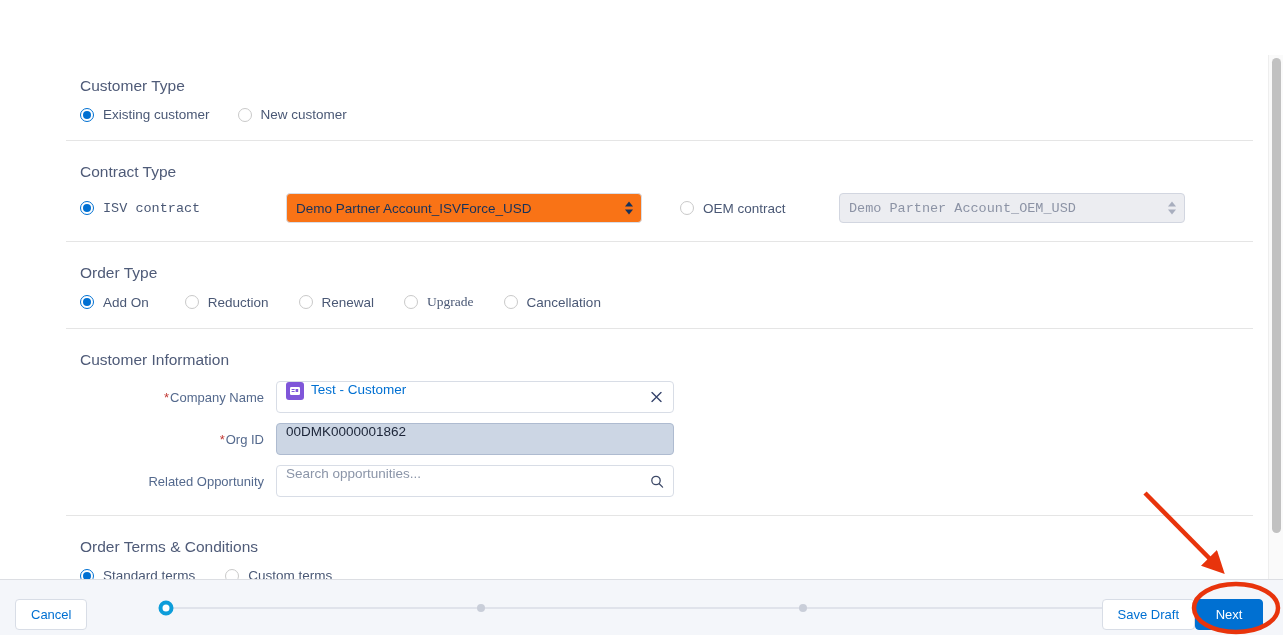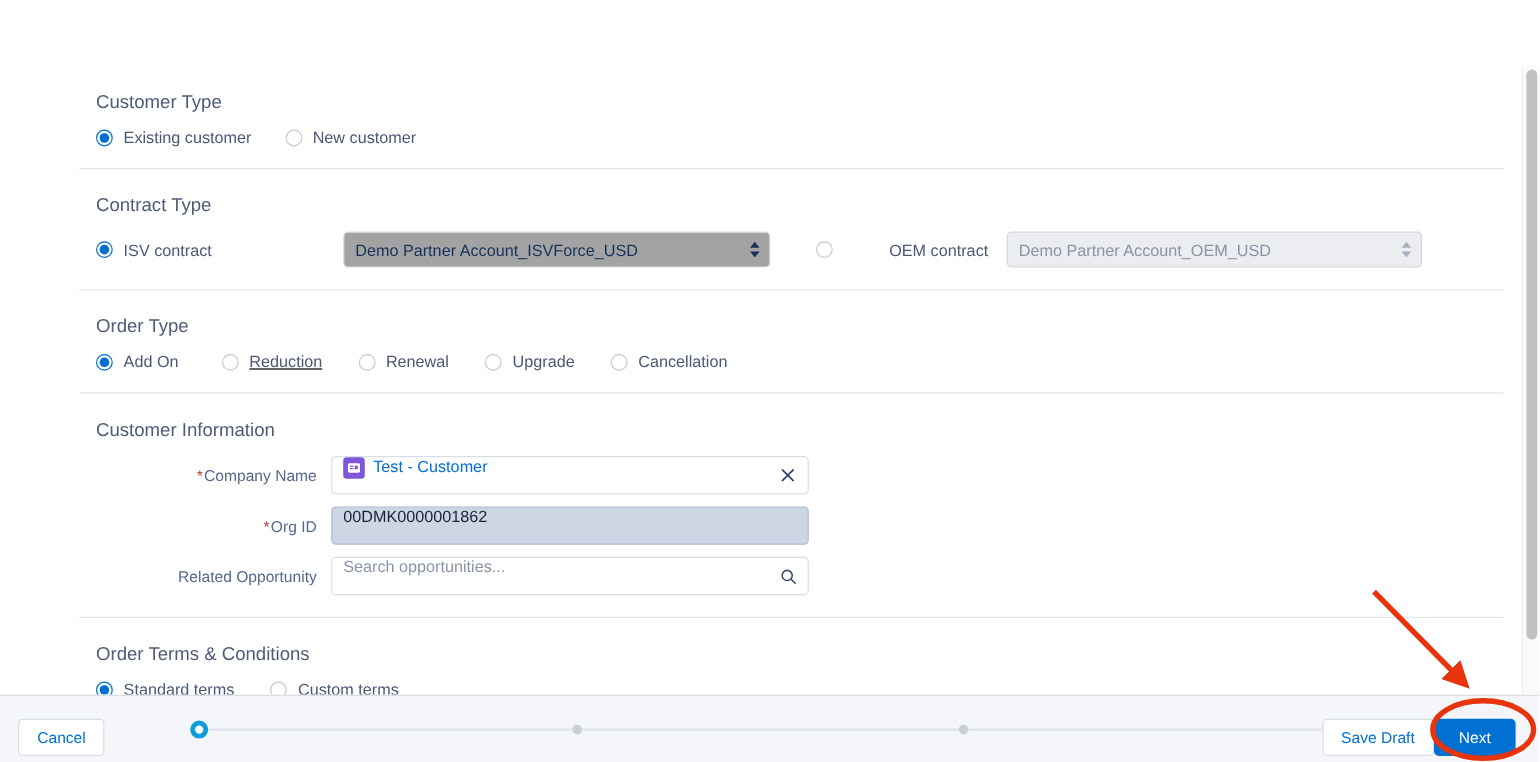--- a/index.html
+++ b/index.html
@@ -106,29 +106,29 @@
     align-items: center;
     margin-left: 14px;
   }
   .contract-cell { display: flex; align-items: center; }
 
   .select-box {
     position: relative;
     height: 30px;
     border: 1px solid #d8dde6;
     border-radius: 4px;
-    background: #a3a3a3;
+    background: #f97316;
     display: flex;
     align-items: center;
     padding: 0 26px 0 9px;
     font-size: 13.5px;
     color: #16325c;
   }
   .select-box.w1 { width: 356px; }
-  .select-box.w2 { width: 346px; }
+  .select-box.w2 { width: 346px; font-family: Liberation Mono, monospace; }
   .select-box.disabled {
     background: #ecedf1;
     border-color: #d2d6e0;
     color: #8c93a5;
   }
   .spin {
     position: absolute;
     right: 8px; top: 50%;
     transform: translateY(-50%);
     display: flex; flex-direction: column;
@@ -321,35 +321,35 @@
           <div class="radio">
             <span class="dot"></span>
             <span class="radio-label">New customer</span>
           </div>
         </div>
       </div>
 
       <div class="section">
         <div class="section-title">Contract Type</div>
         <div class="contract-row">
-          <div class="contract-cell" style="width:206px;">
+          <div class="contract-cell" style="width:206px;font-family:Liberation Mono, monospace;">
             <div class="radio" style="margin-right:0;">
               <span class="dot on"></span>
               <span class="radio-label">ISV contract</span>
             </div>
           </div>
           <div class="select-box w1">
             <span>Demo Partner Account_ISVForce_USD</span>
             <span class="spin">
                 <i class="up"></i>
                 <i class="down"></i>
               </span>
           </div>
           <div class="contract-cell" style="width:197px; padding-left:38px;">
-            <div class="radio" style="margin-right:0;gap:38px;">
+            <div class="radio" style="margin-right:0;">
               <span class="dot"></span>
               <span class="radio-label">OEM contract</span>
             </div>
           </div>
           <div class="select-box w2 disabled">
             <span>Demo Partner Account_OEM_USD</span>
             <span class="spin">
                 <i class="up"></i>
                 <i class="down"></i>
               </span>
@@ -357,29 +357,29 @@
         </div>
       </div>
 
       <div class="section">
         <div class="section-title">Order Type</div>
         <div class="radio-row">
           <div class="radio" style="margin-right:36px;">
             <span class="dot on"></span>
             <span class="radio-label">Add On</span>
           </div>
-          <div class="radio" style="margin-right:30px;text-decoration:underline;">
+          <div class="radio" style="margin-right:30px;">
             <span class="dot"></span>
             <span class="radio-label">Reduction</span>
           </div>
           <div class="radio" style="margin-right:30px;">
             <span class="dot"></span>
             <span class="radio-label">Renewal</span>
           </div>
-          <div class="radio" style="margin-right:30px;">
+          <div class="radio" style="margin-right:30px;font-family:Liberation Serif, serif;">
             <span class="dot"></span>
             <span class="radio-label">Upgrade</span>
           </div>
           <div class="radio">
             <span class="dot"></span>
             <span class="radio-label">Cancellation</span>
           </div>
         </div>
       </div>
 

